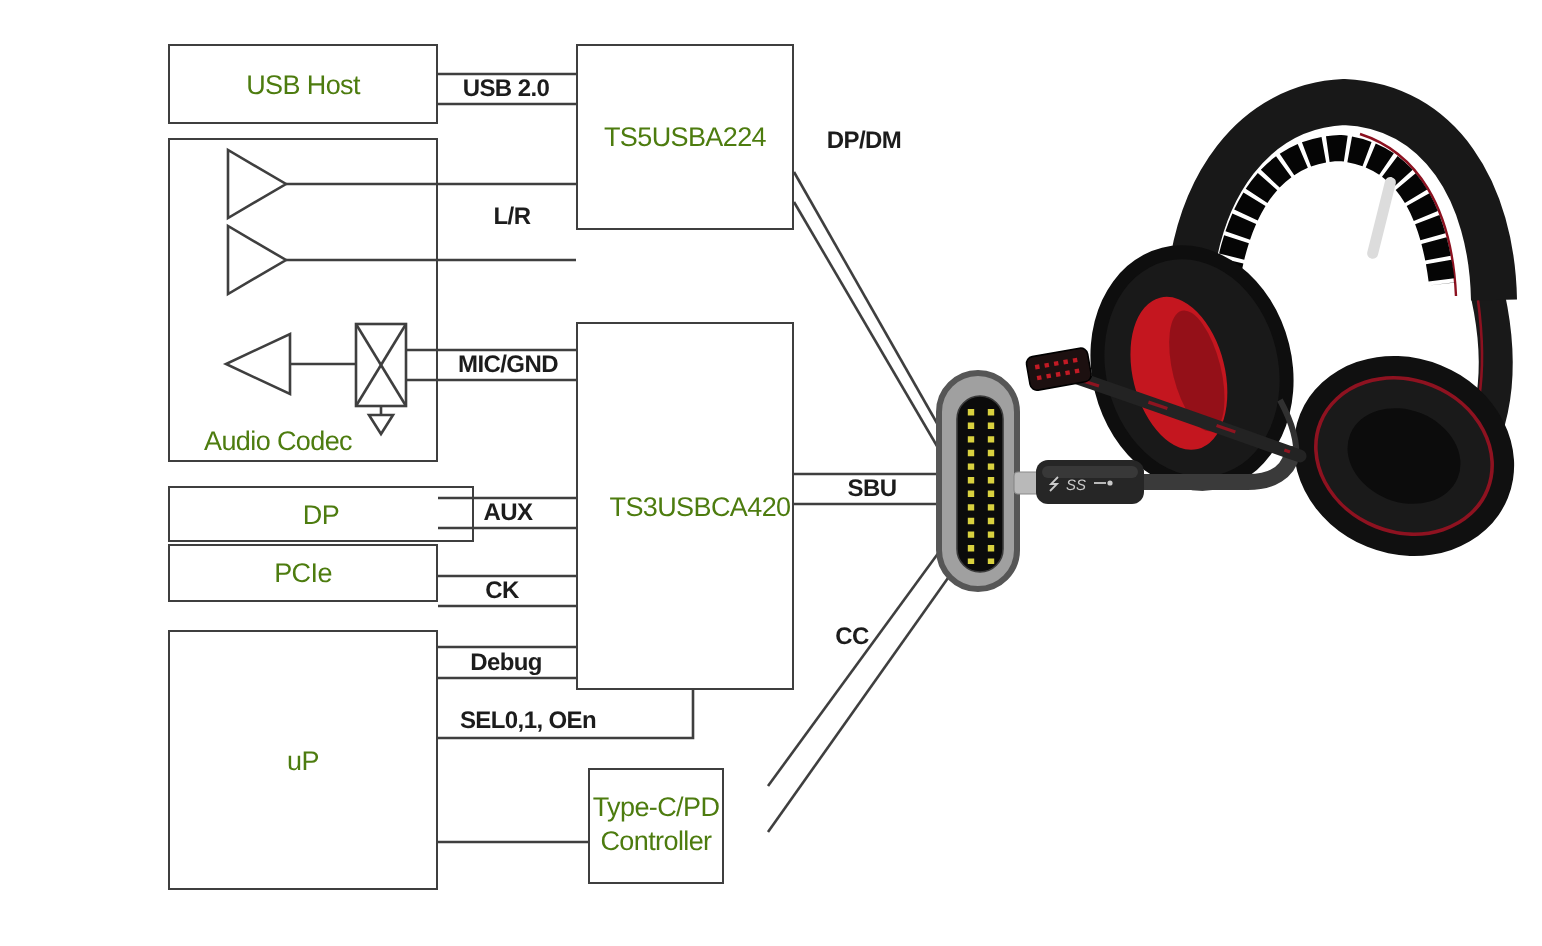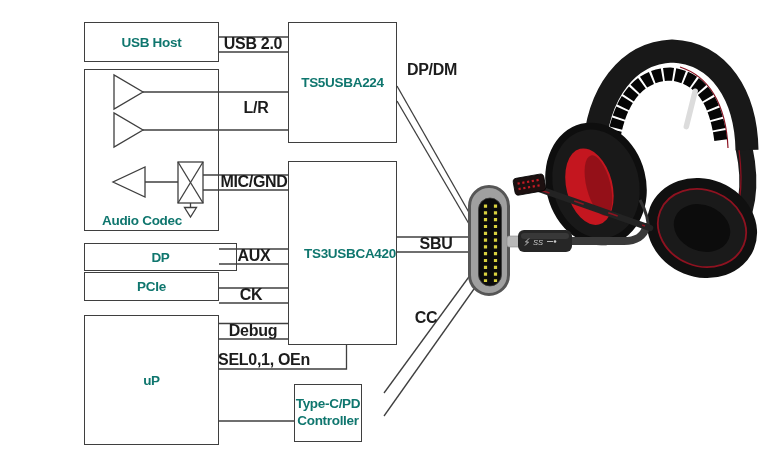--- a/index.html
+++ b/index.html
@@ -3,47 +3,47 @@
 <meta charset="utf-8">
 <style>
   html,body{margin:0;padding:0;background:#ffffff;}
   .stage{
     position:relative;width:771px;height:473px;background:#ffffff;overflow:hidden;
     font-family:"Liberation Sans",sans-serif;color:#1c1c1c;
   }
   .box{
     position:absolute;border:1.5px solid #3f3f3f;background:#ffffff;
     display:flex;align-items:center;justify-content:center;
-    font-size:13.5px;font-weight:700;letter-spacing:-0.3px;color:#0f766e;
+    font-size:13.5px;font-weight:400;letter-spacing:-0.3px;color:#4d7c0f;
     box-sizing:border-box;z-index:1;
   }
   .box .corner-label{
     position:absolute;left:17px;bottom:2px;white-space:nowrap;
   }
   .two-line{flex-direction:column;line-height:1.25;}
   .sig{
     position:absolute;transform:translate(-50%,-50%);white-space:nowrap;
-    font-size:16px;font-weight:600;letter-spacing:-0.3px;color:#1c1c1c;z-index:3;
+    font-size:12px;font-weight:600;letter-spacing:-0.3px;color:#1c1c1c;z-index:3;
   }
   svg.overlay{position:absolute;left:0;top:0;width:771px;height:473px;z-index:2;pointer-events:none;}
 </style>
 </head>
 <body>
 
 <div class="stage">
 
   <div class="box" style="left:84px;top:22px;width:135px;height:40px;">
     <span>USB Host</span>
   </div>
 
   <div class="box" style="left:84px;top:69px;width:135px;height:162px;justify-content:flex-start;align-items:flex-end;">
     <span class="corner-label">Audio Codec</span>
   </div>
 
-  <div class="box" style="left:288px;top:22px;width:109px;height:121px;">
+  <div class="box" style="left:288px;top:22px;width:109px;height:93px;">
     <span>TS5USBA224</span>
   </div>
 
   <div class="box" style="left:288px;top:161px;width:109px;height:184px;padding-left:15px;">
     <span>TS3USBCA420</span>
   </div>
 
   <div class="box" style="left:84px;top:243px;width:153px;height:28px;">
     <span>DP</span>
   </div>

